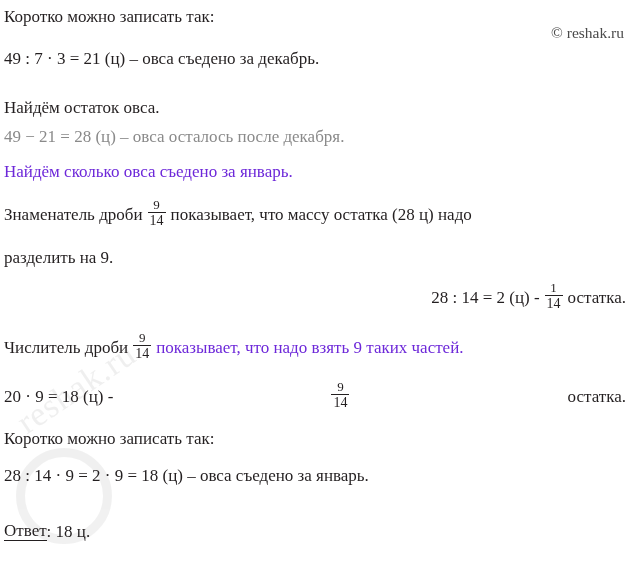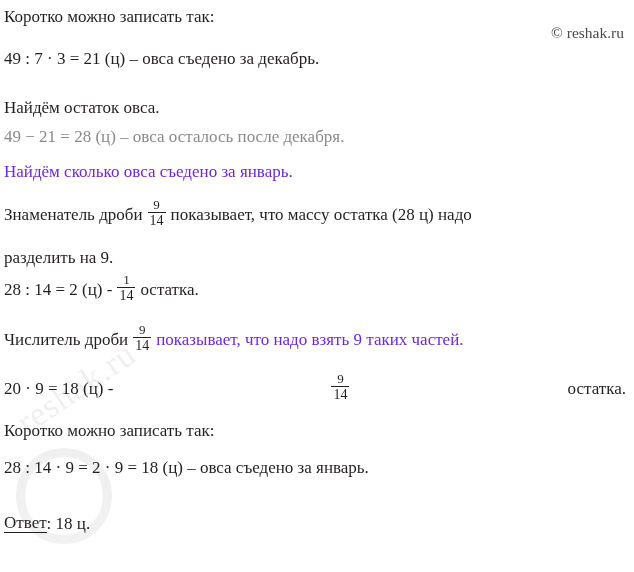--- a/index.html
+++ b/index.html
@@ -108,21 +108,21 @@
     padding-bottom: 1px;
   }
   
   .l1  { margin-top: 2px; }
   .l2  { margin-top: 25px; }
   .l3  { margin-top: 32px; }
   .l4  { margin-top: 12px; }
   .l5  { margin-top: 18px; }
   .l6  { margin-top: 19px; }
   .l7  { margin-top: 20px; }
-  .l8  { margin-top: 8px; }
+  .l8  { margin-top: 16px; justify-content: flex-end; }
   .l9  { margin-top: 20px; }
   .l10 { margin-top: 19px; justify-content: space-between; }
   .l11 { margin-top: 19px; }
   .l12 { margin-top: 20px; }
   .l14 { margin-top: 38px; }
 </style>
 </head>
 <body>
 
 <div id="sheet">

